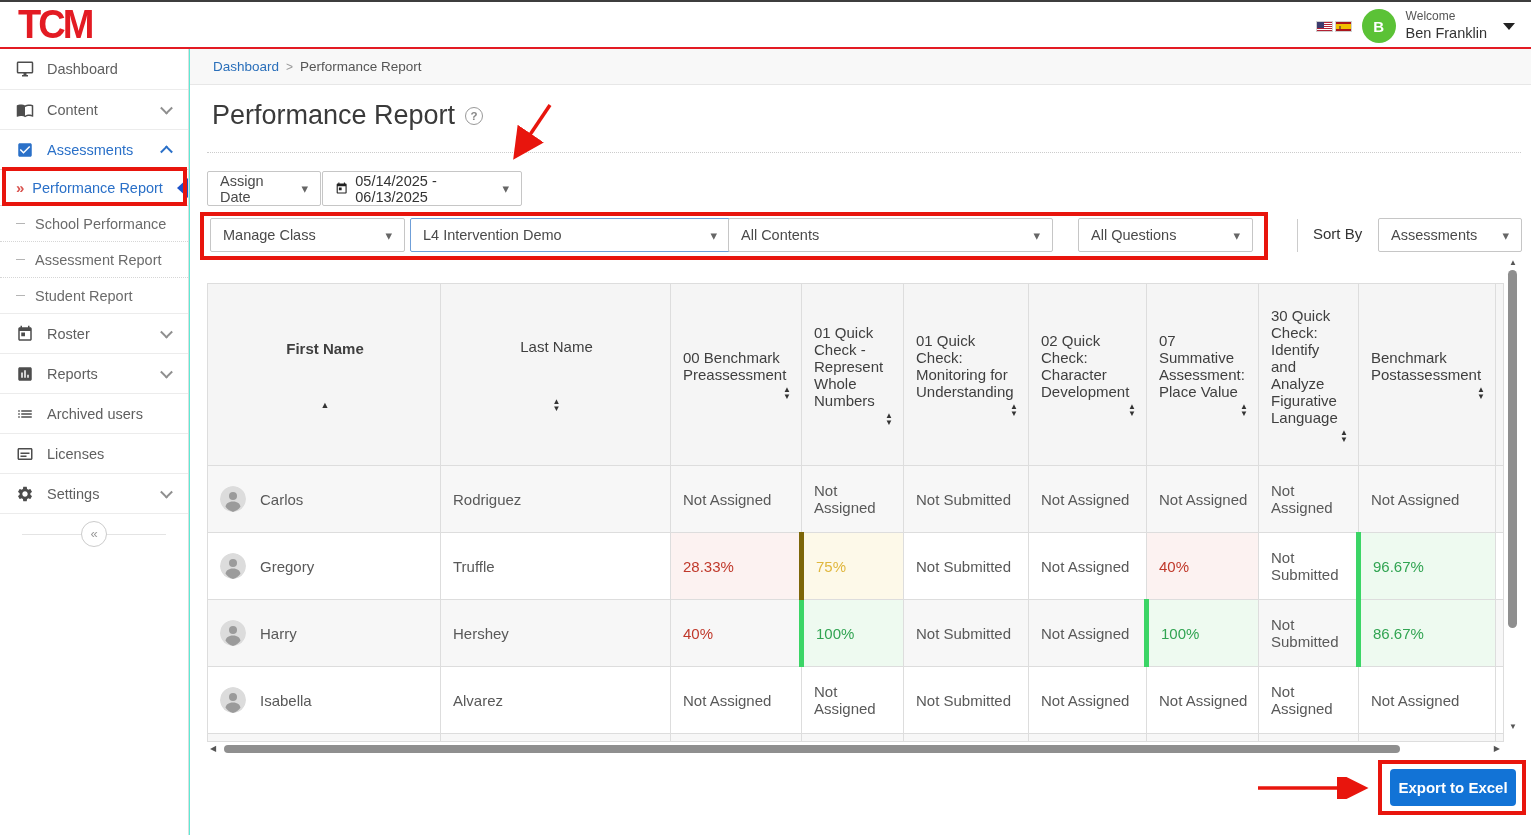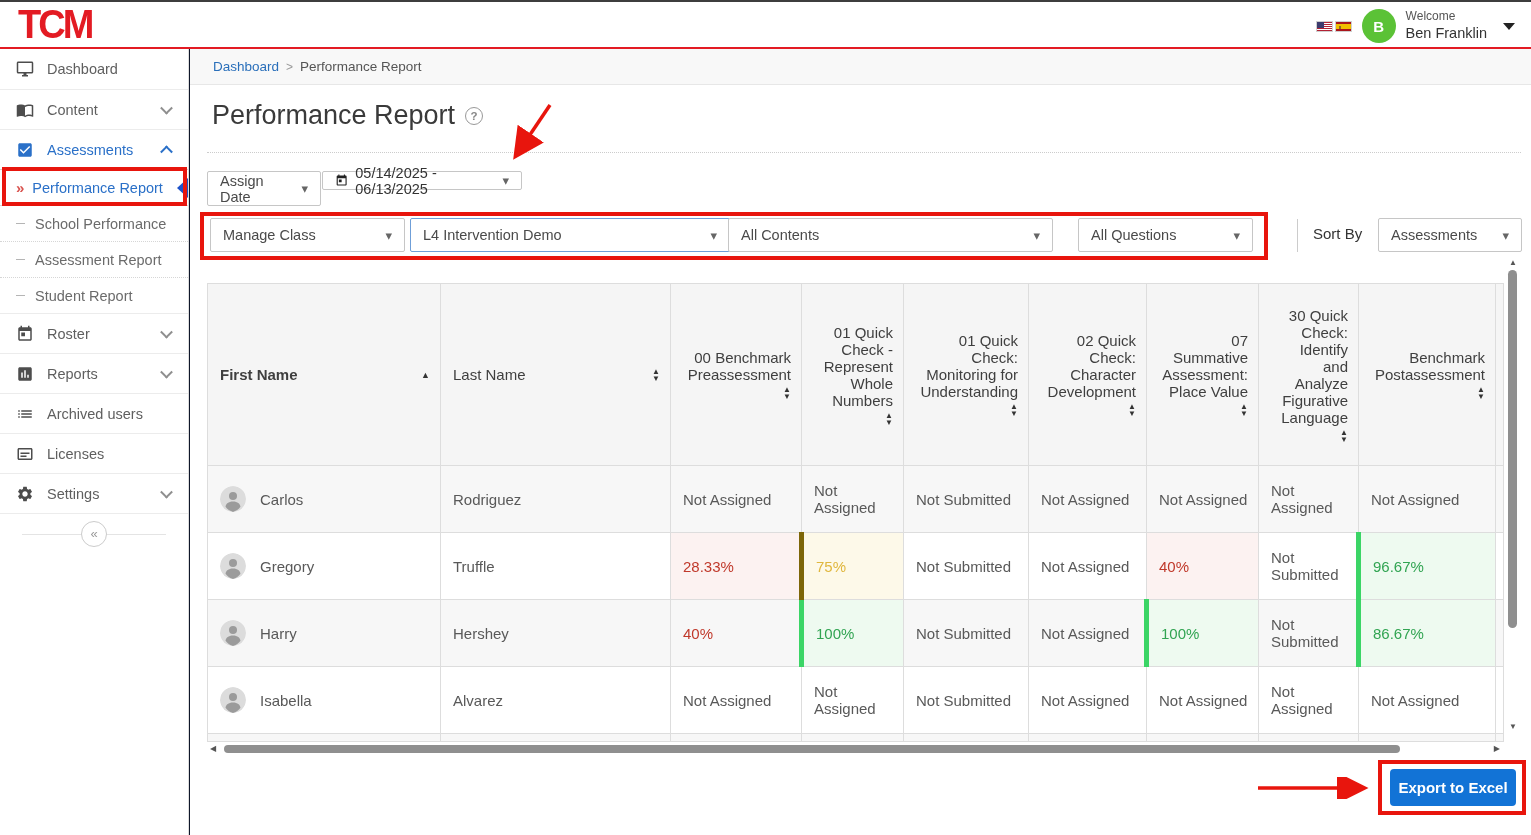--- a/index.html
+++ b/index.html
@@ -1,18 +1,18 @@
 <!DOCTYPE html>
 <html style="--brand-red: #e31b23; --annotation-red: #e8150d; --link-blue: #2a6fba; --active-blue: #2a70c8; --button-blue: #1273d6; --avatar-green: #5bc236; --status-red-text: #c0392b; --status-red-bg: #fcf2f1; --status-yellow-text: #e0b73e; --status-yellow-bg: #fdf9e9; --status-yellow-border: #7d6608; --status-green-text: #31a452; --status-green-bg: #eefaf0; --status-green-border: #3bd566;"><head>
 <meta charset="utf-8">
 <style>
   * { box-sizing: border-box; margin: 0; padding: 0; }
   html,body { width:1531px; height:835px; overflow:hidden; background:#fff;
     font-family:"Liberation Sans", sans-serif; }
-  #app { position:relative; width:1531px; height:835px; background:#0f172a;border-radius:30px; }
+  #app { position:relative; width:1531px; height:835px; background:#5eead4;border-radius:30px; }
 
   
   .topline { position:absolute; left:0; top:0; width:1531px; height:2px; background:#3e3e3e; }
   .header { position:absolute; left:0; top:2px; width:1531px; height:47px; background:#fff;
     border-bottom:2px solid var(--brand-red,#cb0606); }
   .logo { position:absolute; left:18px; top:1px; font-size:38px; font-weight:800;
     letter-spacing:-3px; color:var(--brand-red,#e31b23); transform:scaleY(1.05); }
   .header-right { position:absolute; right:16px; top:5px; height:38px; display:flex; align-items:center; gap:10px; }
   .flags { display:flex; gap:2px; align-items:center; }
   .flag { width:17px; height:11px; display:inline-block; position:relative; border:1px solid #d0d0d0; }
@@ -64,39 +64,39 @@
   .page-title { position:absolute; left:22px; top:15px; font-size:27px; color:#3a3a3a; display:flex; align-items:center; gap:10px; }
   .help-icon { width:18px; height:18px; border:1.5px solid #999; border-radius:50%; color:#888;
     font-size:11.5px; display:inline-flex; align-items:center; justify-content:center; font-weight:bold; cursor:pointer; }
   .title-divider { position:absolute; left:17px; top:67px; width:1314px; border-top:1px dotted #ccc; }
 
   
   .ctrl { position:absolute; background:#fff; border:1px solid #c6c6c6; border-radius:2px;
     display:flex; align-items:center; font-size:14.5px; color:#4a4a4a; padding:0 12px; cursor:pointer; }
   .ctrl .caret { margin-left:auto; color:#666; font-size:13px; }
   .assign-date { left:17px; top:86px; width:114px; height:35px; gap:8px; }
-  .date-range { left:132px; top:86px; width:200px; height:19px; gap:7px; color:#333; }
+  .date-range { left:132px; top:86px; width:200px; height:35px; gap:7px; color:#333; }
   .date-range svg { width:15px; height:15px; fill:#222; }
   .dd-manage-class { left:20px; top:133px; width:195px; height:34px; }
   .dd-class { left:220px; top:133px; width:320px; height:34px; border:1px solid #6f9fd8; }
   .dd-contents { left:538px; top:133px; width:325px; height:34px; }
   .dd-questions { left:888px; top:133px; width:175px; height:34px; }
   .sortby-divider { position:absolute; left:1107px; top:134px; height:33px; border-left:1px solid #ccc; }
   .sortby-label { position:absolute; left:1123px; top:140px; font-size:15px; color:#333; }
   .dd-sort { left:1188px; top:133px; width:144px; height:34px; }
 
   
   .table-wrap { position:absolute; left:17px; top:198px; }
   table.report { border-collapse:collapse; table-layout:fixed; border:1px solid #c9c9c9; }
   table.report th, table.report td { border:1px solid #ddd; }
   table.report th { background:#f5f5f5; height:182px; font-weight:normal; color:#3f3f3f;
-    font-size:15px; text-align:right; vertical-align:middle; padding:8px 10px 8px 12px; }
+    font-size:15px; text-align:left; vertical-align:middle; padding:8px 10px 8px 12px; }
   table.report th.filler, table.report td.filler { padding:0; }
   .th-inner { display:flex; }
-  th.name-col .th-inner { flex-direction:row; align-items:center; justify-content:space-between;gap:43px; }
+  th.name-col .th-inner { flex-direction:column; align-items:center; justify-content:space-between;gap:43px; }
   th.assess-col .th-inner { flex-direction:column; justify-content:center; }
   th.sorted .th-label { font-weight:bold; }
   .sort-asc { font-size:9px; color:#333; }
   .sort-both { display:inline-flex; flex-direction:column; line-height:7px; font-size:8px; color:#333; align-self:flex-end; margin-top:3px; }
   .sort-both i { font-style:normal; }
   th.name-col .sort-both { align-self:center; margin-top:0; }
   table.report td { height:67px; font-size:15px; color:#595959; padding:6px 10px 6px 12px; vertical-align:middle; }
   tr.odd td { background:#f7f7f7; }
   tr.even td { background:#fff; }
   td.name-cell { color:#555; }

